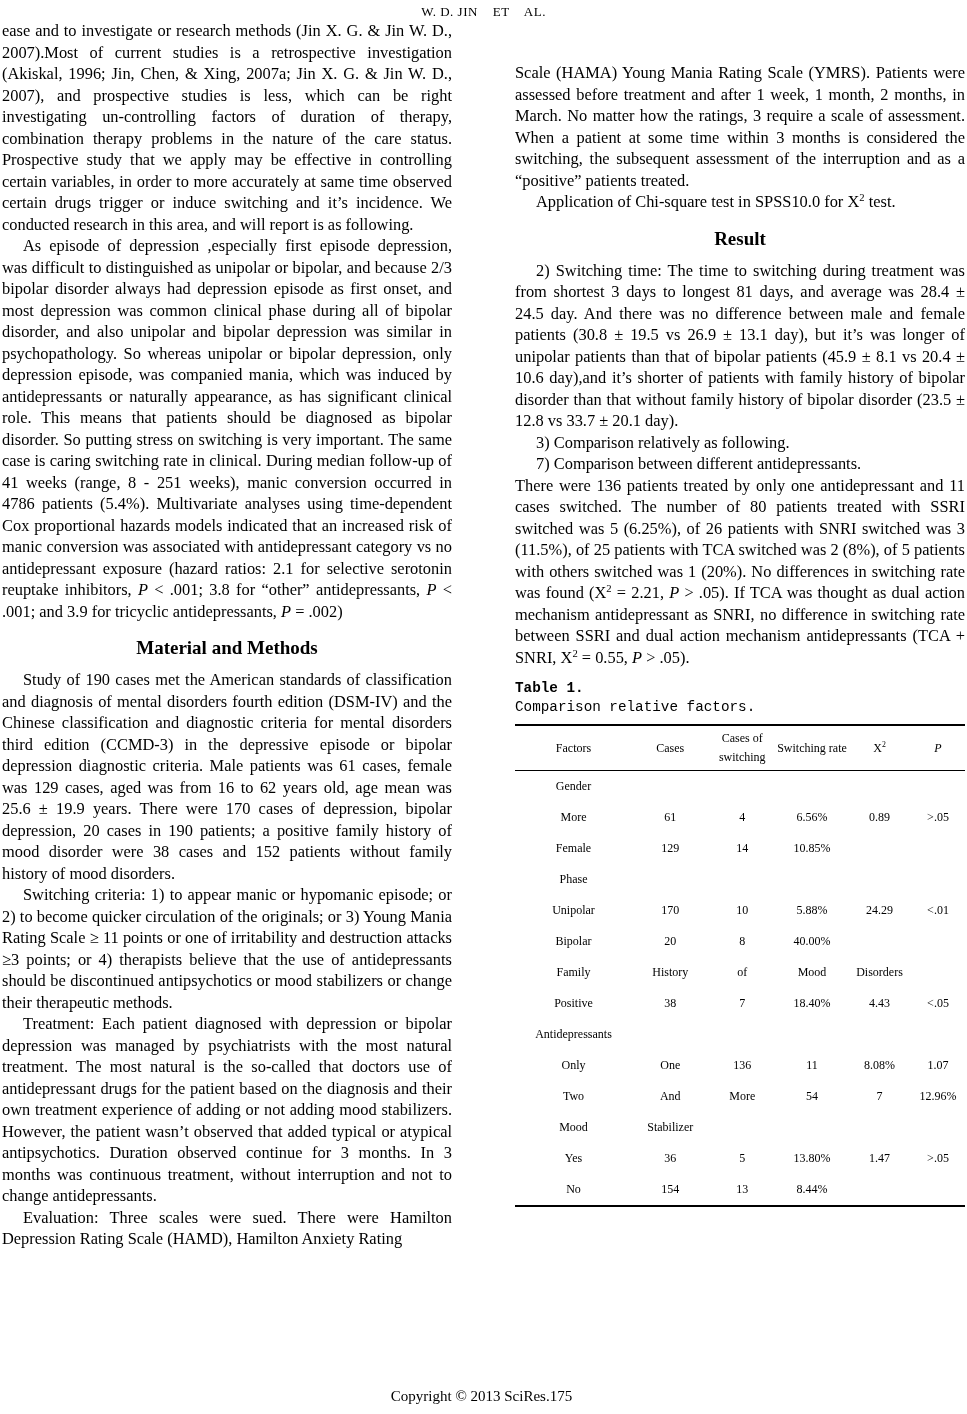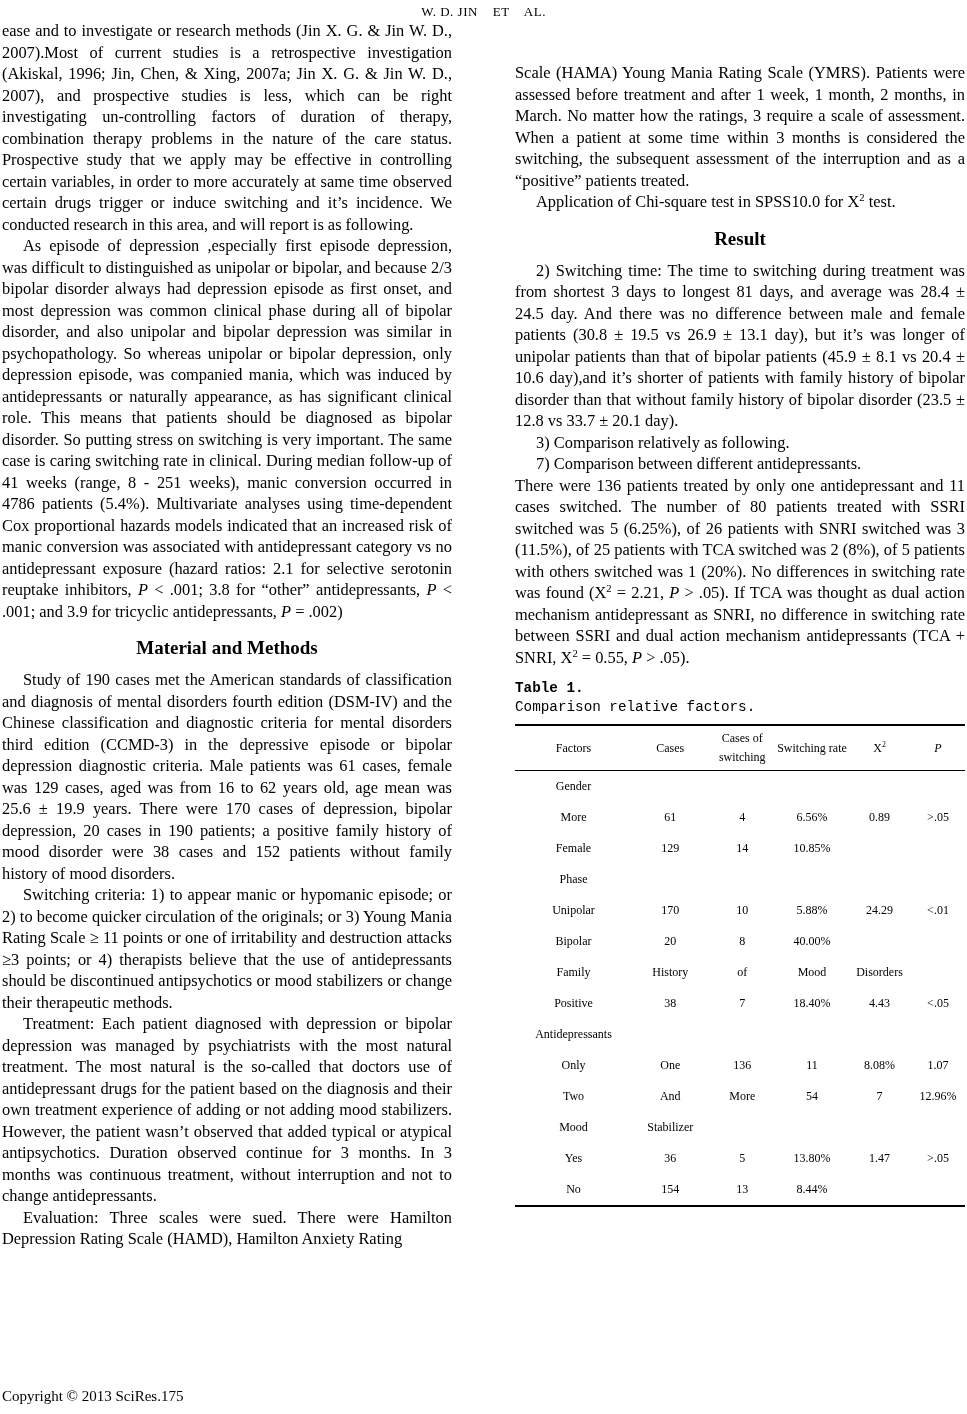--- a/index.html
+++ b/index.html
@@ -65,21 +65,21 @@
     text-align:center;
     vertical-align:middle;
     height:31px;
     padding:0;
     line-height:15px;
   }
   .footer {
     position:absolute;
     left:2px; right:6px; top:1388px;
     display:flex;
-    justify-content:flex-start;
+    justify-content:center;
     font-size:15px;
   }
 </style>
 </head>
 <body>
 
 <div class="page">
 
   <div class="running-head">W. D. JIN    ET    AL.</div>
 

